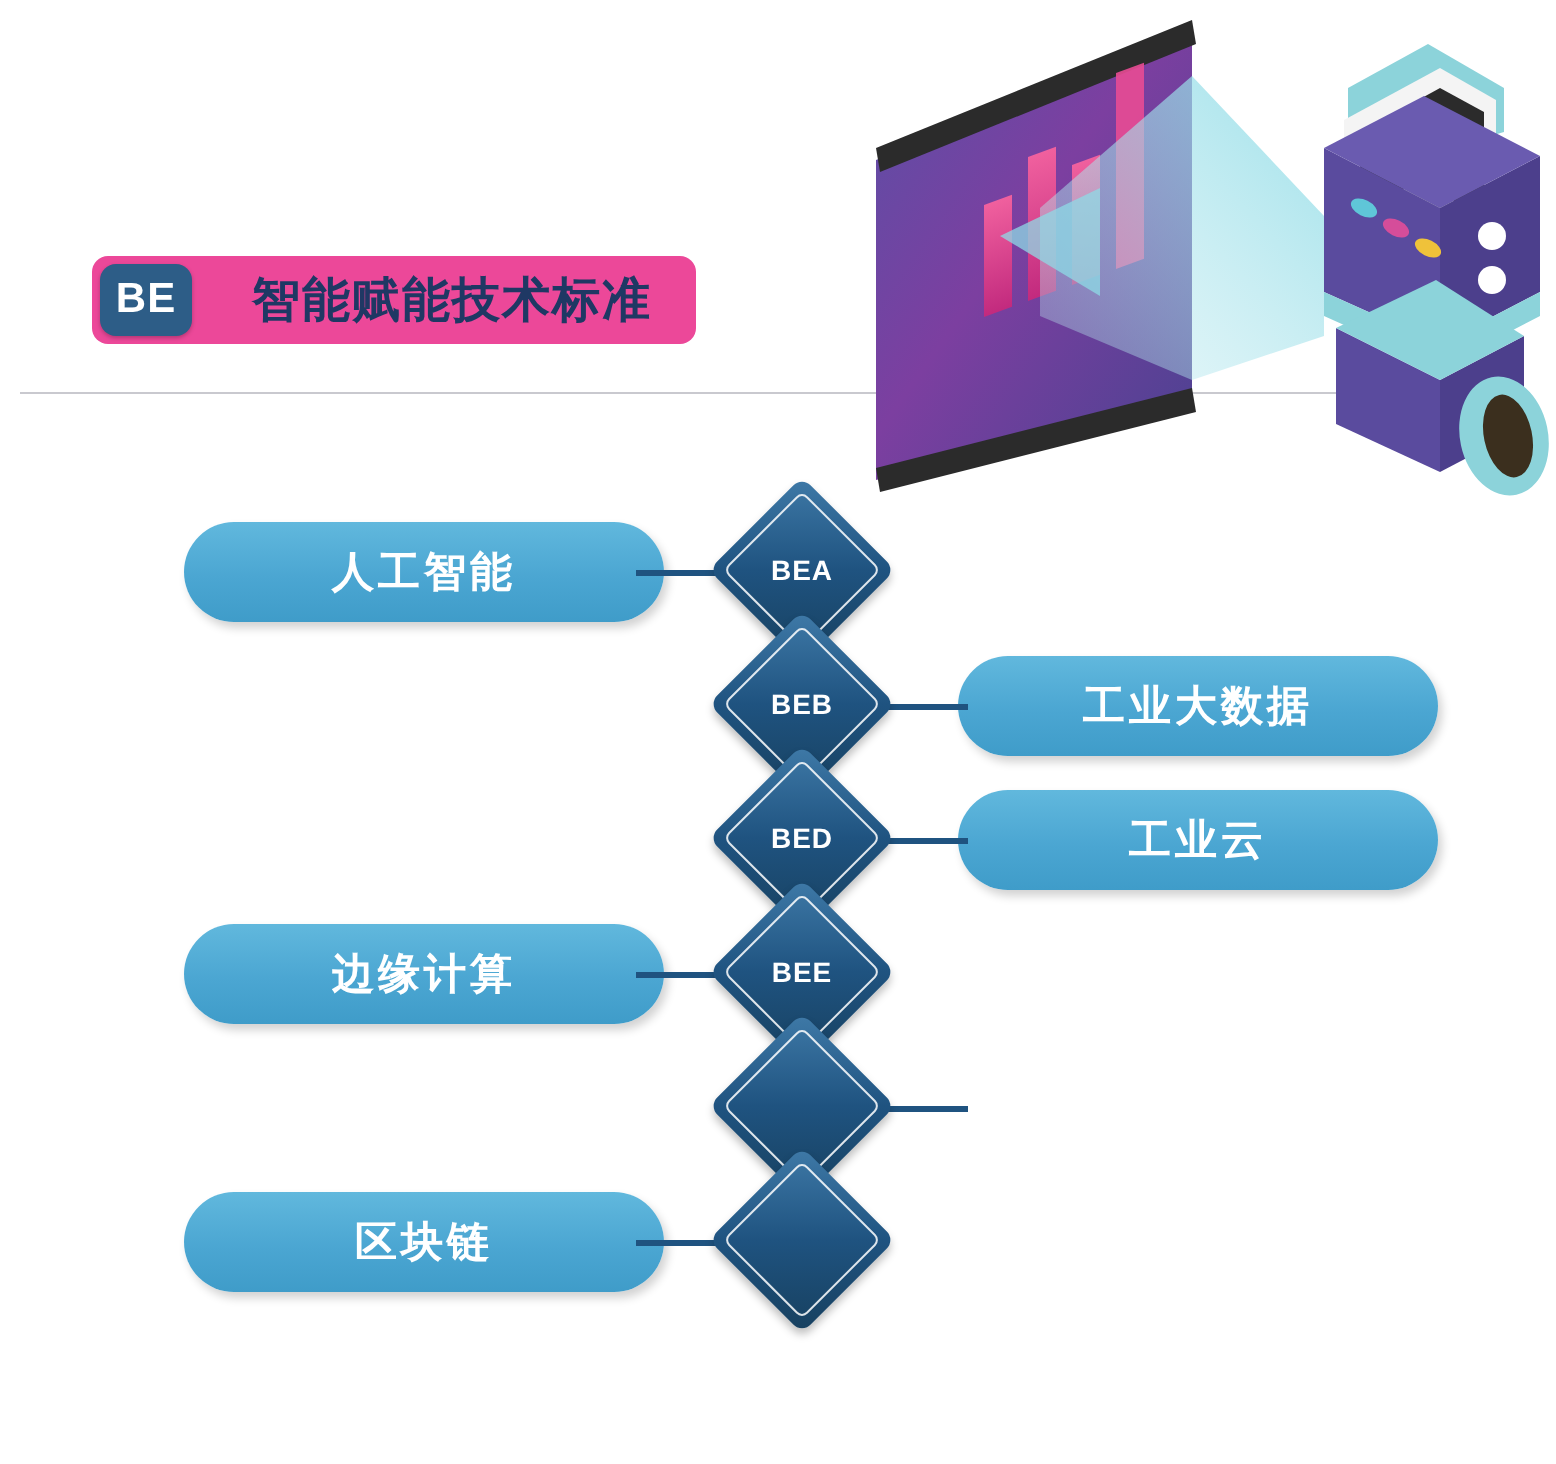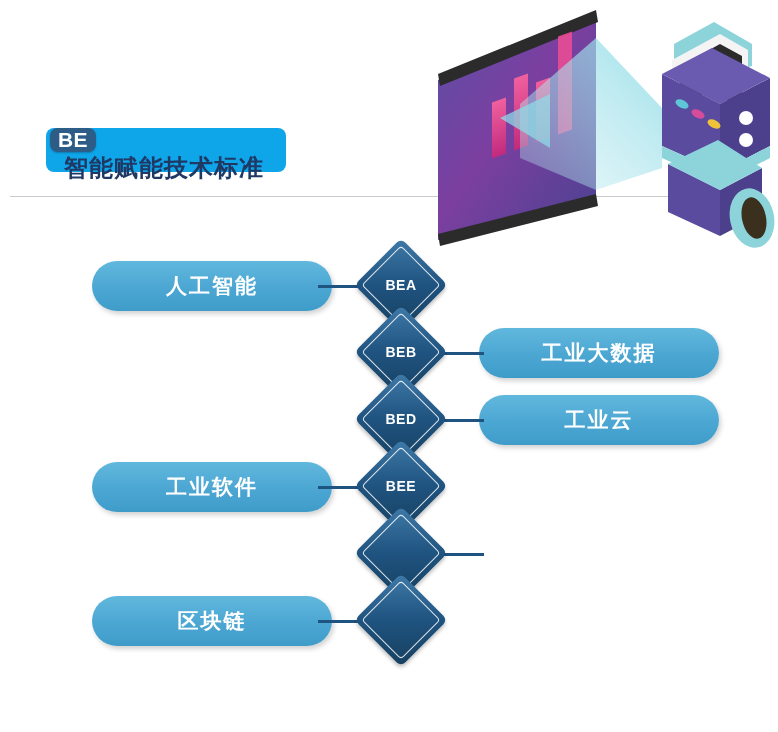--- a/index.html
+++ b/index.html
@@ -9,39 +9,38 @@
     font-family: "Liberation Sans", "DejaVu Sans", sans-serif;
     overflow: hidden;
   }
   #page { position: relative; width: 778px; height: 732px; }
 
   
   .title-band {
     position: absolute;
     left: 46px; top: 128px;
     height: 44px;
-    display: flex; align-items: flex-start;
+    display: flex; align-items: center;
     padding-right: 22px;
-    background: #0ea5e9;
+    background: #ec4899;
     border-radius: 8px;
-    flex-direction: column;
   }
   .be-badge {
     width: 46px; height: 36px;
     margin-left: 4px;
     background: #2d5d87;
     border-radius: 8px;
     display: flex; align-items: center; justify-content: center;
     color: #ffffff;
     font-size: 21px; font-weight: bold;
     letter-spacing: 0.5px;
     box-shadow: 0 1px 2px rgba(0,0,0,.25);
   }
   .title-text {
-    margin-left: 18px;
+    margin-left: 30px;
     font-size: 24px; font-weight: bold;
     color: #1f3864;
     letter-spacing: 1px;
     white-space: nowrap;
   }
   .header-rule {
     position: absolute;
     left: 10px; top: 196px;
     width: 740px; height: 1px;
     background: #c9c9cf;
@@ -203,21 +202,21 @@
 
 
     <div class="row">
       <div class="pill pill-right">工业云</div>
       <div class="connector conn-right"></div>
       <div class="diamond"></div>
       <div class="diamond-label">BED</div>
     </div>
 
     <div class="row">
-      <div class="pill pill-left">工业软件</div>
+      <div class="pill pill-left">边缘计算</div>
       <div class="connector conn-left"></div>
       <div class="diamond"></div>
       <div class="diamond-label">BEE</div>
     </div>
 
     <div class="row">
       <div class="connector conn-right"></div>
       <div class="diamond"></div>
     </div>
 

